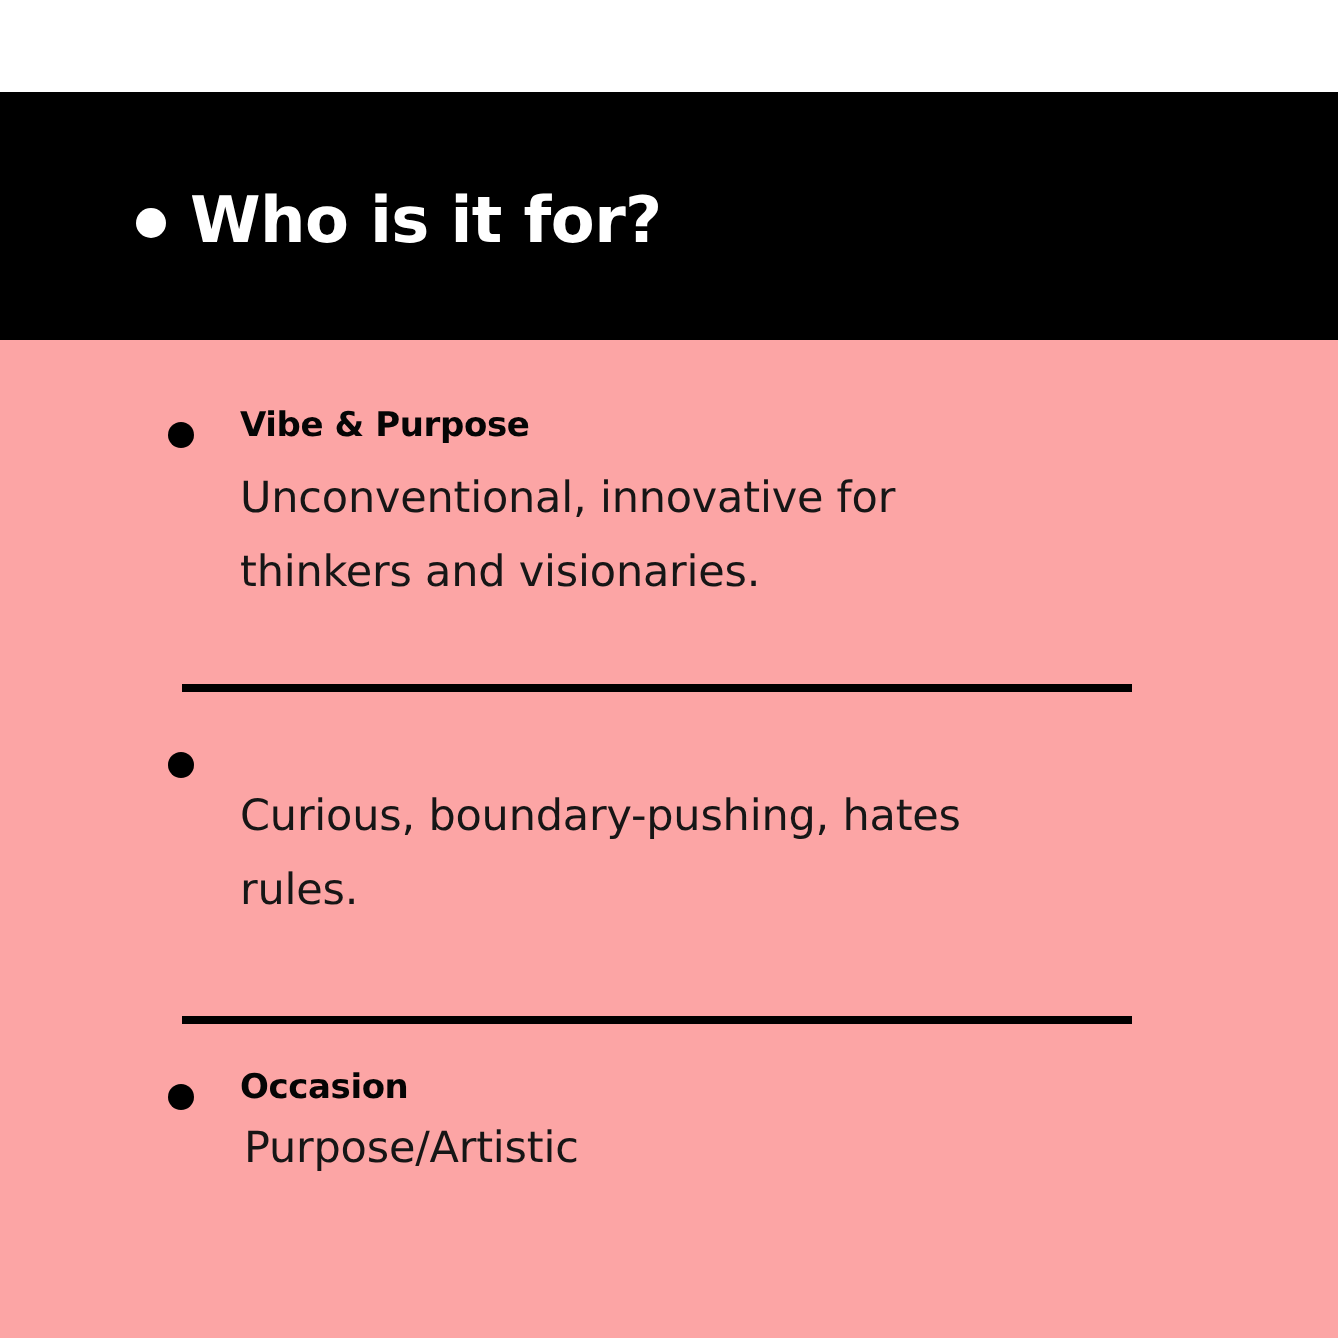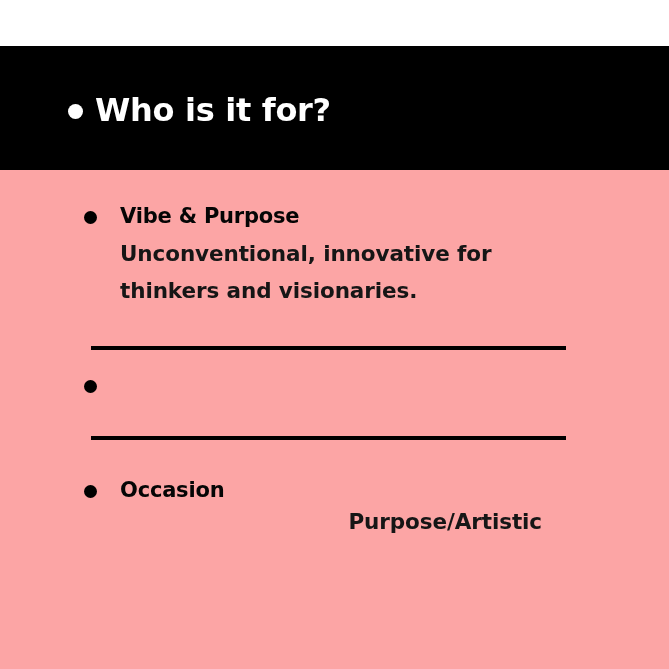--- a/index.html
+++ b/index.html
@@ -76,30 +76,30 @@
     height: 13px;
     border-radius: 50%;
     background: #000000;
     flex: 0 0 auto;
     margin-left: 84px;
     margin-top: 7px;
   }
   .section-title {
     font-family: "DejaVu Sans", sans-serif;
     font-weight: 700;
-    font-size: 21px;
+    font-size: 17px;
     line-height: 1.15;
     color: #050505;
     margin-left: 23px;
     letter-spacing: -0.2px;
     white-space: nowrap;
   }
   .section-body {
     font-family: "DejaVu Sans", sans-serif;
-    font-weight: 700;
+    font-weight: 400;
     font-size: 21.5px;
     line-height: 1.72;
     color: #161616;
     margin-left: 120px;
     max-width: 420px;
     letter-spacing: -0.1px;
   }
   .divider {
     height: 4px;
     background: #000000;
@@ -109,21 +109,21 @@
 
   
   .sec-vibe { padding-top: 34px; }
   .sec-vibe .section-body { margin-top: 8px; }
   .rule-1 { margin-top: 36px; }
 
   .sec-personality { padding-top: 23px; }
   .sec-personality .section-body { margin-top: 2px; }
   .rule-2 { margin-top: 43px; }
 
-  .sec-occasion { padding-top: 38px; text-align: right; }
+  .sec-occasion { padding-top: 23px; }
   .sec-occasion .section-body { margin-top: 2px; margin-left: 122px; }
 </style>
 </head>
 <body>
 
 <div class="slide">
 
   <div class="header-band">
     <div class="header-inner">
       <span class="header-bullet"></span>
@@ -140,20 +140,21 @@
       </div>
       <div class="section-body">Unconventional, innovative for thinkers and visionaries.</div>
     </div>
 
     <div class="divider rule-1"></div>
 
     <div class="section sec-personality">
       <div class="section-head">
         <span class="item-bullet"></span>
       </div>
+      <div class="section-body">Curious, boundary-pushing, hates rules.</div>
     </div>
 
     <div class="divider rule-2"></div>
 
     <div class="section sec-occasion">
       <div class="section-head">
         <span class="item-bullet"></span>
         <span class="section-title">Occasion</span>
       </div>
       <div class="section-body">Purpose/Artistic</div>

